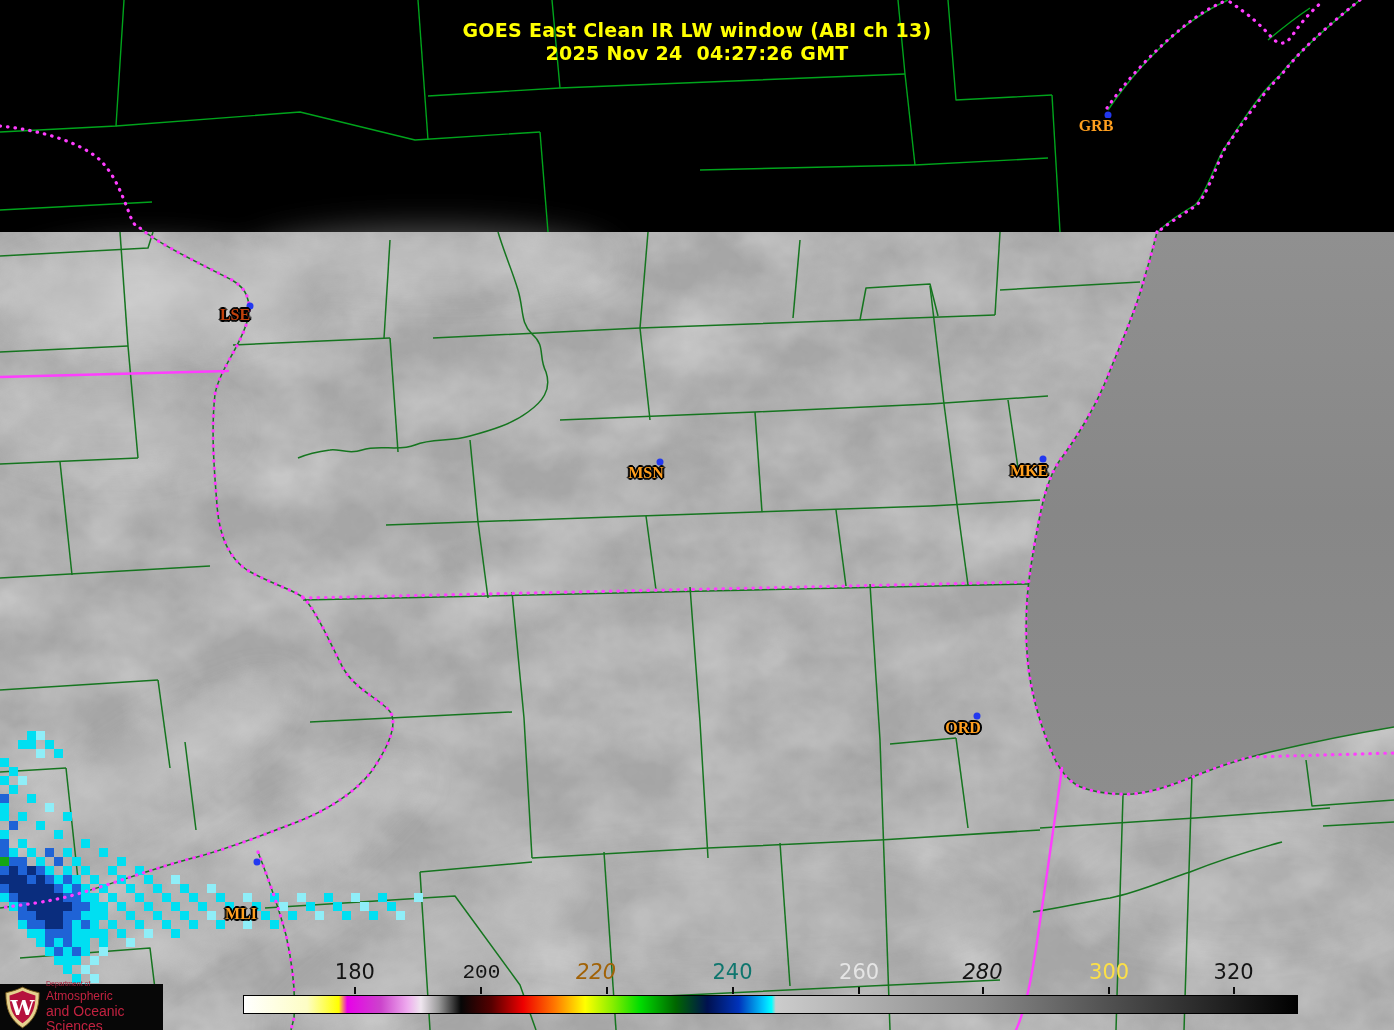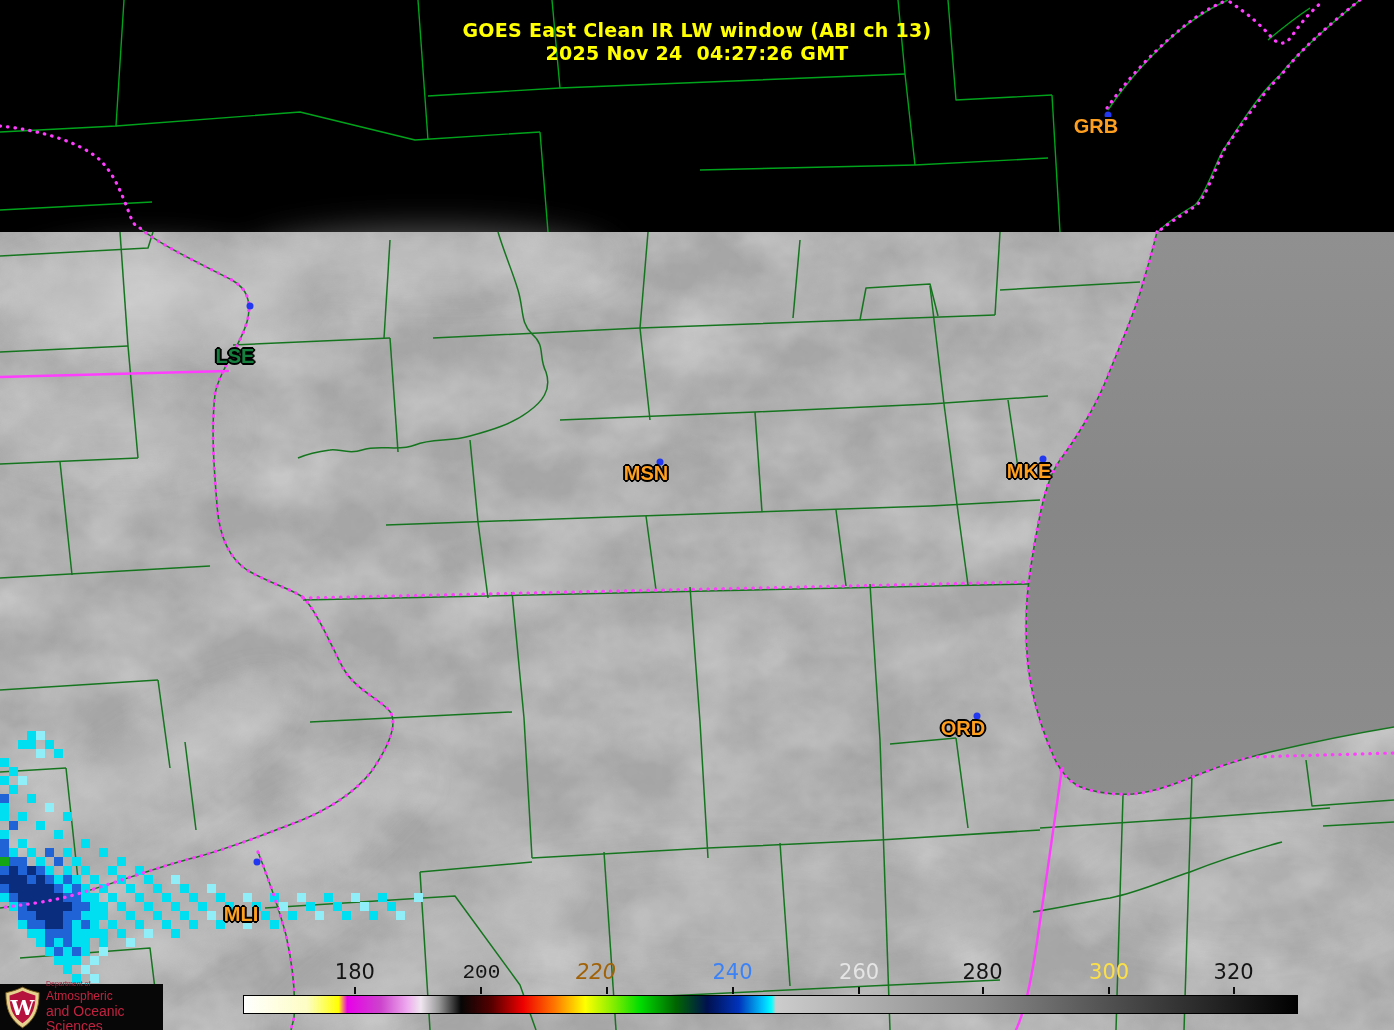--- a/index.html
+++ b/index.html
@@ -5,21 +5,21 @@
   html,body{margin:0;padding:0;background:#000;}
   .stage{position:relative;width:1394px;height:1030px;overflow:hidden;background:#000;
          font-family:"DejaVu Sans",sans-serif;}
   .stage svg.scene{position:absolute;left:0;top:0;}
   .title-block{position:absolute;left:0;top:19px;width:100%;text-align:center;z-index:30;}
   .title-line{font-family:"DejaVu Sans",sans-serif;font-weight:bold;font-size:19px;line-height:23px;
               color:#ffff00;white-space:pre;letter-spacing:.3px;}
   .station-dot{position:absolute;width:7px;height:7px;border-radius:50%;background:#2238f0;
                transform:translate(-50%,-50%);z-index:22;}
   .station-label{position:absolute;transform:translate(-50%,-50%);z-index:22;
-      font-family:Liberation Sans, sans-serif;font-weight:bold;font-size:20px;color:#ff9f1f;
+      font-family:Liberation Serif, serif;font-weight:bold;font-size:16px;color:#ff9f1f;
       text-shadow:-1px -1px 0 #000,1px -1px 0 #000,-1px 1px 0 #000,1px 1px 0 #000,
                   0 -2px 0 #000,0 2px 0 #000,-2px 0 0 #000,2px 0 0 #000;}
   .colorbar{position:absolute;z-index:26;border:1px solid #000;box-sizing:border-box;}
   .cb-tick{position:absolute;width:2px;height:7px;background:#0c0c0c;z-index:26;}
   .cb-num{position:absolute;transform:translateX(-50%);z-index:26;color:#141414;
           font-family:"DejaVu Sans",sans-serif;font-size:21px;line-height:21px;}
   .logo{position:absolute;left:0;top:984px;width:163px;height:46px;background:#070707;
         z-index:28;display:flex;align-items:center;}
   .logo .crest{margin-left:4px;flex:0 0 auto;}
   .logo .lt{margin-left:5px;color:#c22240;font-family:"Liberation Sans",sans-serif;}
@@ -385,45 +385,45 @@
 
   <div class="title-block">
     <div class="title-line">GOES East Clean IR LW window (ABI ch 13)</div>
     <div class="title-line">2025 Nov 24  04:27:26 GMT</div>
   </div>
 
   <div id="stations">
       <div class="station-dot" style="left: 1108px; top: 115px; background: rgb(34, 56, 240);"></div>
       <div class="station-label" style="left: 1096px; top: 126px; color: rgb(255, 159, 31);">GRB</div>
       <div class="station-dot" style="left: 250px; top: 306px; background: rgb(34, 56, 240);"></div>
-      <div class="station-label" style="left: 235px; top: 315px; color: #15803d; margin-top: 41px;">LSE</div>
+      <div class="station-label" style="left: 235px; top: 315px; color: #c2410c;">LSE</div>
       <div class="station-dot" style="left: 660px; top: 462px; background: rgb(34, 56, 240);"></div>
       <div class="station-label" style="left: 646px; top: 473px; color: rgb(255, 159, 31); text-align: center;">MSN</div>
       <div class="station-dot" style="left: 1043px; top: 459px; background: rgb(34, 56, 240);"></div>
       <div class="station-label" style="left: 1029px; top: 471px; color: rgb(255, 159, 31);">MKE</div>
       <div class="station-dot" style="left: 977px; top: 716px; background: rgb(34, 56, 240);"></div>
       <div class="station-label" style="left: 963px; top: 728px; color: rgb(255, 159, 31);">ORD</div>
       <div class="station-dot" style="left: 257px; top: 862px; background: rgb(34, 56, 240);"></div>
       <div class="station-label" style="left: 241px; top: 874px; color: rgb(255, 159, 31); margin-top: 40px;">MLI</div>
     </div>
 
   <div id="colorbar" class="colorbar" style="left: 243px; top: 995px; width: 1055px; height: 19px; background: linear-gradient(to right, rgb(255, 255, 255) 0%, rgb(253, 253, 196) 6%, rgb(255, 255, 0) 9%, rgb(232, 0, 232) 9.8%, rgb(204, 68, 204) 13%, rgb(238, 170, 238) 15.5%, rgb(239, 230, 239) 16.8%, rgb(153, 153, 153) 18.5%, rgb(6, 6, 6) 20.6%, rgb(85, 0, 0) 23.5%, rgb(238, 0, 0) 26.5%, rgb(255, 119, 0) 29.5%, rgb(255, 255, 0) 32.4%, rgb(136, 238, 0) 35%, rgb(0, 221, 0) 37.6%, rgb(0, 102, 0) 41%, rgb(0, 17, 79) 44%, rgb(0, 51, 187) 47%, rgb(0, 204, 255) 49.4%, rgb(0, 255, 255) 50.1%, rgb(204, 204, 204) 50.5%, rgb(138, 138, 138) 70%, rgb(81, 81, 81) 82%, rgb(28, 28, 28) 94%, rgb(0, 0, 0) 100%);"></div>
   <div id="cbticks">
       <div class="cb-tick" style="left: 353.83px; top: 987px;"></div>
       <div class="cb-num" style="left: 354.83px; top: 962px; color: rgb(20, 20, 20);">180</div>
       <div class="cb-tick" style="left: 480.43px; top: 987px;"></div>
       <div class="cb-num" style="left: 481.43px; top: 962px; color: rgb(20, 20, 20); font-family: Liberation Mono, monospace;">200</div>
       <div class="cb-tick" style="left: 605.975px; top: 987px;"></div>
       <div class="cb-num" style="left: 596px; top: 962px; color: #a16207; font-style: italic;">220</div>
       <div class="cb-tick" style="left: 731.52px; top: 987px;"></div>
-      <div class="cb-num" style="left: 732.52px; top: 962px; color: #3b82f6;">240</div>
+      <div class="cb-num" style="left: 732.52px; top: 962px; color: #0f766e;">240</div>
       <div class="cb-tick" style="left: 858.12px; top: 987px;"></div>
       <div class="cb-num" style="left: 859.12px; top: 962px; color: #e5e5e5;">260</div>
       <div class="cb-tick" style="left: 981.555px; top: 987px;"></div>
-      <div class="cb-num" style="left: 982.555px; top: 962px; color: rgb(20, 20, 20);">280</div>
+      <div class="cb-num" style="left: 982.555px; top: 962px; color: rgb(20, 20, 20); font-style: italic;">280</div>
       <div class="cb-tick" style="left: 1108.15px; top: 987px;"></div>
       <div class="cb-num" style="left: 1109.15px; top: 962px; color: #fde047;">300</div>
       <div class="cb-tick" style="left: 1232.64px; top: 987px;"></div>
       <div class="cb-num" style="left: 1233.64px; top: 962px; color: rgb(20, 20, 20);">320</div>
     </div>
 
   <div class="logo">
     <svg class="crest" viewBox="0 0 40 46" width="37" height="43">
       <path d="M20,1 C28,5 34,6 38,7 C38,24 34,36 20,45 C6,36 2,24 2,7 C6,6 12,5 20,1 Z" fill="#e5d28f" stroke="#7a5c20" stroke-width="1"></path>
       <path d="M20,5 C26,8 31,9 34,10 C34,23 31,33 20,40 C9,33 6,23 6,10 C9,9 14,8 20,5 Z" fill="#b5123d"></path>

